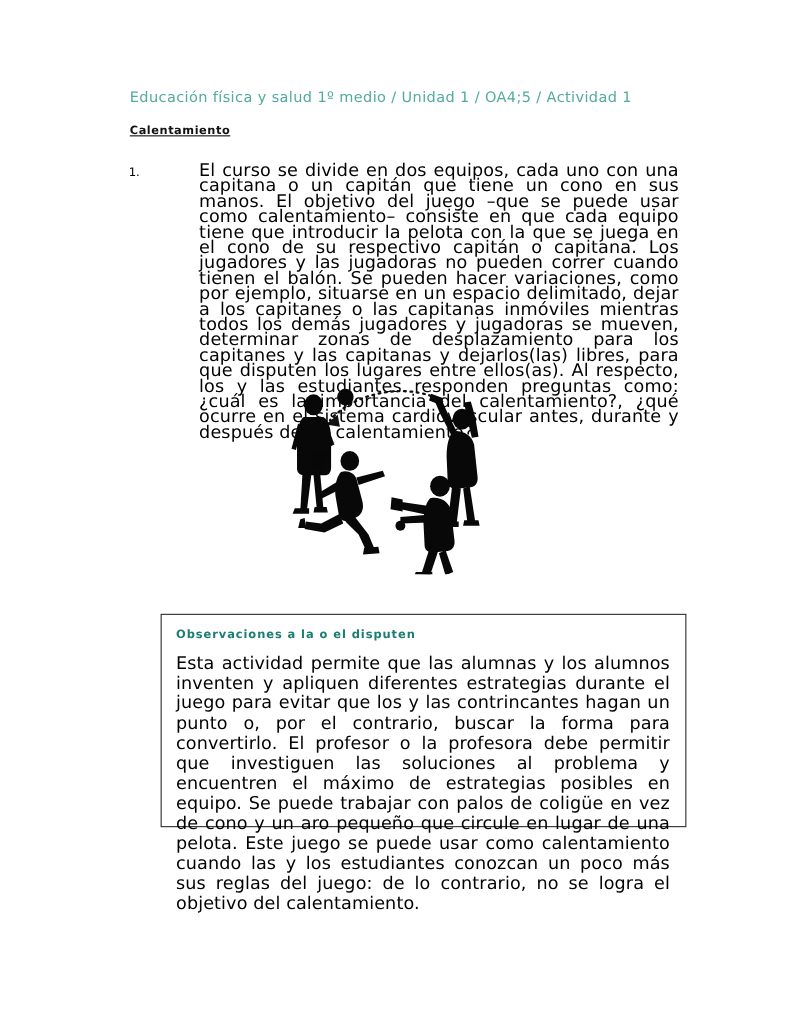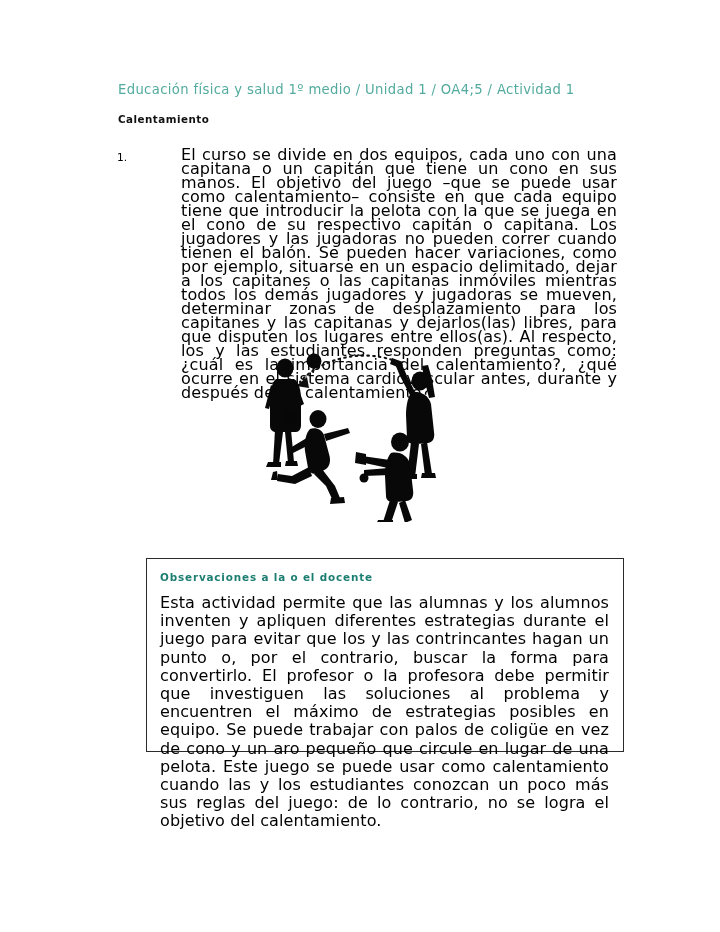--- a/index.html
+++ b/index.html
@@ -39,20 +39,21 @@
 
   
   .section-title {
     position: absolute;
     left: 118px;
     top: 113px;
     font-size: 10.3px;
     font-weight: bold;
     letter-spacing: 0.5px;
     color: #111111;
+    text-decoration: underline;
   }
 
   
   .activity-list {
     position: absolute;
     left: 117px;
     top: 148px;
     width: 500px;
   }
   .activity-item {
@@ -202,18 +203,18 @@
         <path d="M175 90 L180 122 L173 124 L169 92 Z"></path>
         <path d="M151 122 L165 122 L165 127 L149 127 Z"></path>
         <path d="M170 121 L183 121 L184 126 L169 126 Z"></path>
       </g>
 
     </svg>
   </div>
 
   <div class="observations-box">
     <div class="observations-inner">
-      <div class="observations-title">Observaciones a la o el docente</div>
+      <div class="observations-title">Observaciones a la o el disputen</div>
       <div class="observations-text">Esta actividad permite que las alumnas y los alumnos inventen y apliquen diferentes estrategias durante el juego para evitar que los y las contrincantes hagan un punto o, por el contrario, buscar la forma para convertirlo. El profesor o la profesora debe permitir que investiguen las soluciones al problema y encuentren el máximo de estrategias posibles en equipo. Se puede trabajar con palos de coligüe en vez de cono y un aro pequeño que circule en lugar de una pelota. Este juego se puede usar como calentamiento cuando las y los estudiantes conozcan un poco más sus reglas del juego: de lo contrario, no se logra el objetivo del calentamiento.</div>
     </div>
   </div>
 
 </div>
 
 </body></html>

